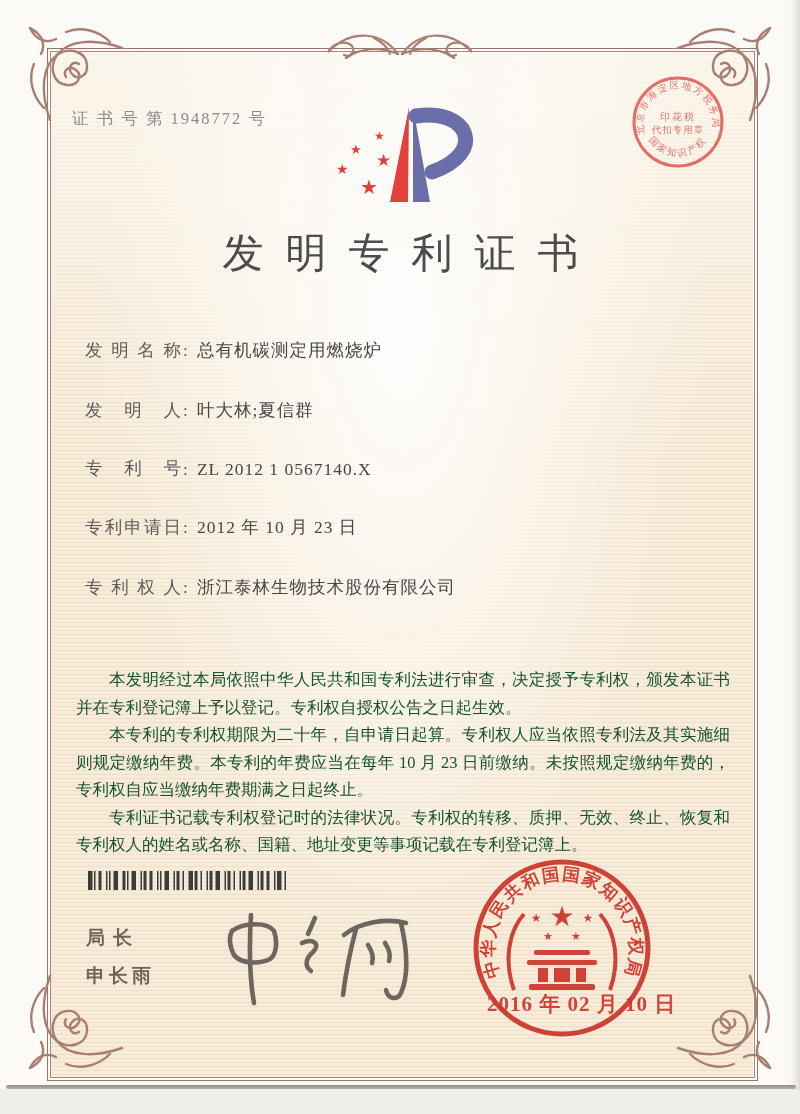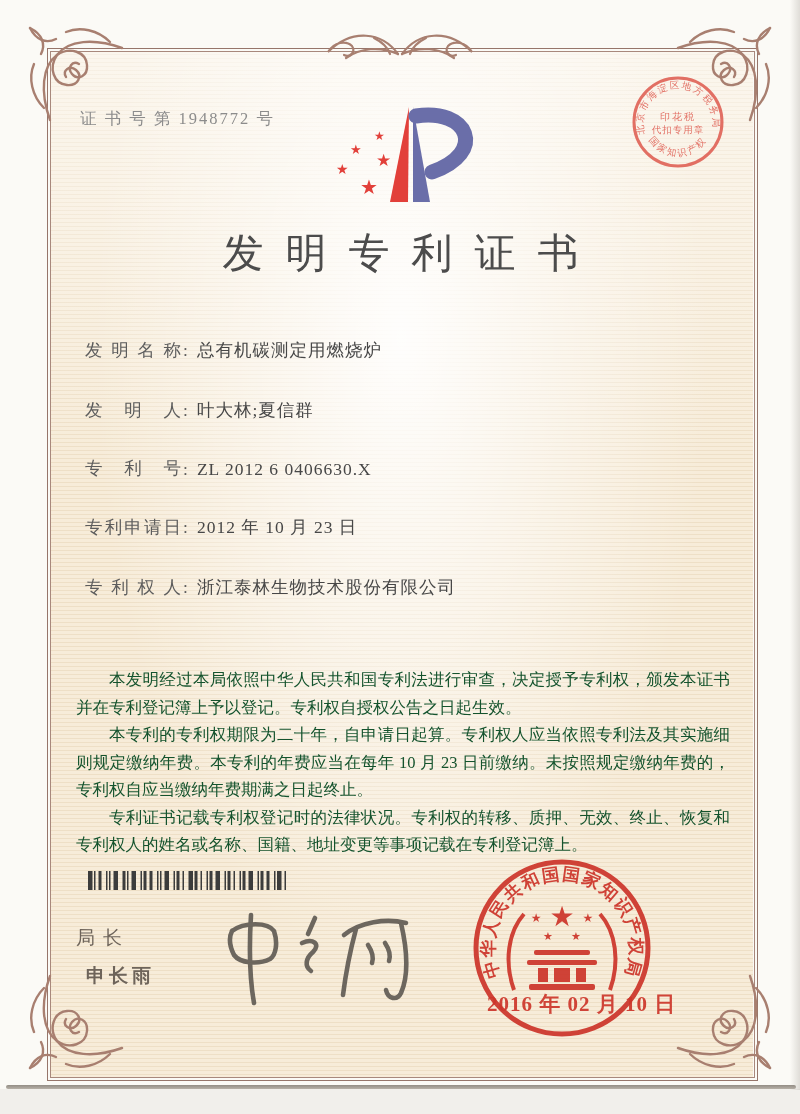--- a/index.html
+++ b/index.html
@@ -26,21 +26,21 @@
   }
   .ornament{position:absolute;color:#a87f70;}
   .orn-tl{left:10px;top:8px;}
   .orn-tr{right:10px;top:8px;transform:scaleX(-1);}
   .orn-bl{left:10px;bottom:26px;transform:scaleY(-1);}
   .orn-br{right:10px;bottom:26px;transform:scale(-1,-1);}
   .orn-tc{left:322px;top:24px;}
 
   .cert-number{
     position:absolute;left:72px;top:108px;
-    font-size:16.5px;letter-spacing:2px;color:#8c8c8c;margin-left:8px;
+    font-size:16.5px;letter-spacing:2px;color:#8c8c8c;
   }
   .logo{position:absolute;left:326px;top:102px;width:176px;height:106px;}
   .tax-stamp{position:absolute;left:628px;top:72px;width:100px;height:100px;opacity:.82;}
 
   .title{
     position:absolute;left:1px;right:0;top:226px;text-align:center;
     font-size:41px;letter-spacing:22px;padding-left:22px;
     color:#4c4c4c;font-weight:500;
   }
 
@@ -56,22 +56,22 @@
 
   .paragraphs{
     position:absolute;left:76px;top:666px;width:654px;
     font-size:16.5px;line-height:27.5px;color:#14532d;text-align:justify;
   }
   .paragraphs p{margin:0;text-indent:2em;}
 
   .barcode{position:absolute;left:88px;top:871px;width:210px;height:19px;}
 
   .director-title{
-    position:absolute;left:76px;top:925px;
-    font-size:19px;letter-spacing:8px;color:#6e645a;font-weight:400;
+    position:absolute;left:86px;top:925px;
+    font-size:19px;letter-spacing:8px;color:#6e645a;font-weight:700;
   }
   .director-name{
     position:absolute;left:86px;top:963px;
     font-size:19px;letter-spacing:4px;color:#6e645a;font-weight:600;
   }
   .signature{position:absolute;left:196px;top:893px;width:232px;height:118px;}
 
   .seal{position:absolute;left:469px;top:855px;width:186px;height:186px;opacity:.93;}
   .seal-date{
     position:absolute;left:487px;top:990px;
@@ -174,21 +174,21 @@
 
   <div class="title">发明专利证书</div>
 
   <div class="field-row row-0">
     <span class="field-label">发明名称</span><span class="field-colon">:</span><span class="field-value">总有机碳测定用燃烧炉</span>
   </div>
   <div class="field-row row-1">
     <span class="field-label">发明人</span><span class="field-colon">:</span><span class="field-value">叶大林;夏信群</span>
   </div>
   <div class="field-row row-2">
-    <span class="field-label">专利号</span><span class="field-colon">:</span><span class="field-value">ZL 2012 6 0406630.X</span>
+    <span class="field-label">专利号</span><span class="field-colon">:</span><span class="field-value">ZL 2012 1 0567140.X</span>
   </div>
   <div class="field-row row-3">
     <span class="field-label">专利申请日</span><span class="field-colon">:</span><span class="field-value">2012 年 10 月 23 日</span>
   </div>
   <div class="field-row row-4">
     <span class="field-label">专利权人</span><span class="field-colon">:</span><span class="field-value">浙江泰林生物技术股份有限公司</span>
   </div>
 
   <div class="paragraphs">
     <p>本发明经过本局依照中华人民共和国专利法进行审查，决定授予专利权，颁发本证书并在专利登记簿上予以登记。专利权自授权公告之日起生效。</p>

